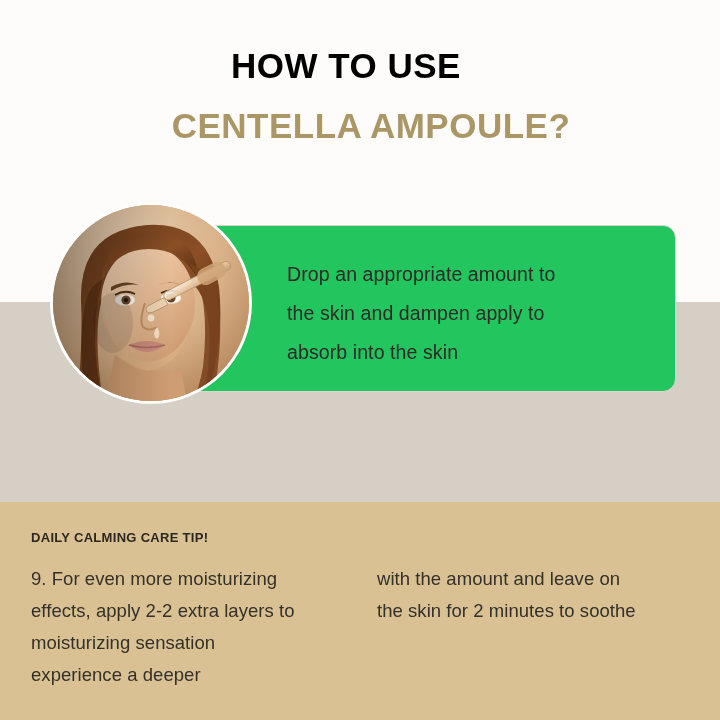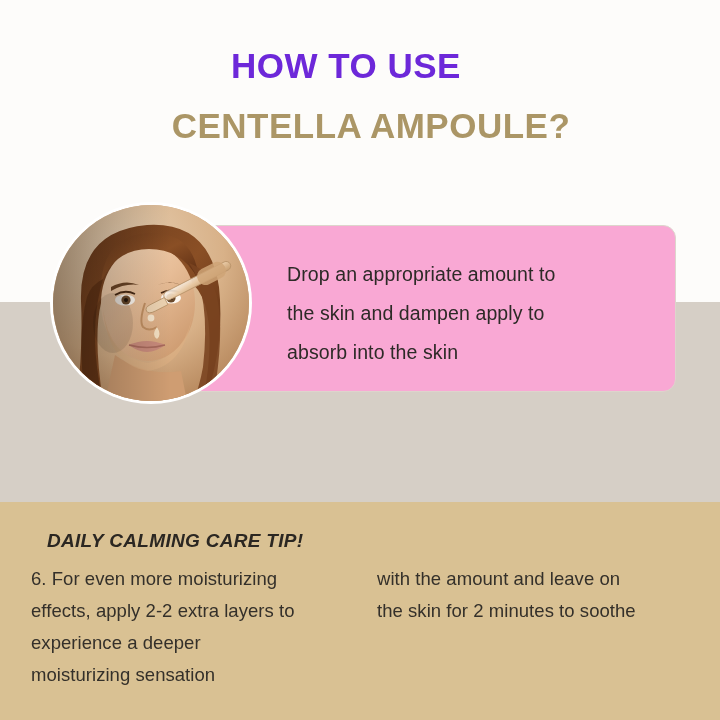--- a/index.html
+++ b/index.html
@@ -16,33 +16,33 @@
   .band-top{top:0;height:302px;background:#fdfcfa;}
   .band-mid{top:302px;height:200px;background:#d6cfc6;}
   .band-bot{top:502px;height:218px;background:#d9c193;}
 
   
   .heading-wrap{position:absolute;left:0;top:0;width:720px;text-align:center;}
   .h-line1{
     margin:0;padding:0;
     position:absolute;left:0;top:48px;width:692px;
     font-size:35px;font-weight:bold;letter-spacing:0.5px;
-    color:#6d28d9;line-height:1.0;
+    color:#000000;line-height:1.0;
   }
   .h-line2{
     margin:11px;padding:0;
     position:absolute;left:0;top:97px;width:720px;
     font-size:35px;font-weight:bold;letter-spacing:0.5px;
     color:#ab9666;line-height:1.0;
   }
 
   
   .info-card{
     position:absolute;left:150px;top:225px;width:526px;height:167px;
-    background:#f9a8d4;
+    background:#22c55e;
     border:1px solid #ddd5cc;
     border-radius:13px;
     box-sizing:border-box;
   }
   .info-card-text{
     position:absolute;left:136px;top:29px;width:370px;
     font-size:19.5px;line-height:39px;color:#2d2a27;
     letter-spacing:0.1px;
   }
   .info-card-text p{margin:0;padding:0;white-space:nowrap;}
@@ -52,23 +52,23 @@
     position:absolute;left:53px;top:205px;width:196px;height:196px;
     border-radius:50%;
     overflow:hidden;
     background:#caa077;
     box-shadow:0 0 0 3px #ffffff;
   }
   .photo-circle svg{display:block;width:196px;height:196px;}
 
   
   .tip-title{
-    position:absolute;left:47px;top:531px;
-    font-size:19px;font-weight:bold;letter-spacing:0.3px;
-    color:#2b2722;line-height:1.0;font-style:italic;
+    position:absolute;left:31px;top:531px;
+    font-size:13px;font-weight:bold;letter-spacing:0.3px;
+    color:#2b2722;line-height:1.0;
   }
   .tip-col{
     position:absolute;top:563px;
     font-size:18.5px;line-height:32px;color:#34302a;
     letter-spacing:0.05px;
   }
   .tip-col p{margin:0;padding:0;white-space:nowrap;}
   .tip-col-left{left:31px;width:330px;}
   .tip-col-right{left:377px;width:330px;}
 </style>
@@ -167,24 +167,24 @@
       <path d="M104 122 q5 8 0 12 q-6 -4 0 -12 z" fill="#f6e3c6" opacity="0.95"></path>
       <circle cx="98" cy="113" r="3.4" fill="#f8ead3" opacity="0.9"></circle>
 
       <rect x="0" y="0" width="196" height="196" fill="url(#shade)"></rect>
     </svg>
   </div>
 
   <div class="tip-title">DAILY CALMING CARE TIP!</div>
 
   <div class="tip-col tip-col-left">
-    <p>6. For even more moisturizing</p>
+    <p>9. For even more moisturizing</p>
     <p>effects, apply 2-2 extra layers to</p>
+    <p>moisturizing sensation</p>
     <p>experience a deeper</p>
-    <p>moisturizing sensation</p>
   </div>
 
   <div class="tip-col tip-col-right">
     <p>with the amount and leave on</p>
     <p>the skin for 2 minutes to soothe</p>
   </div>
 
 </div>
 
 </body></html>

